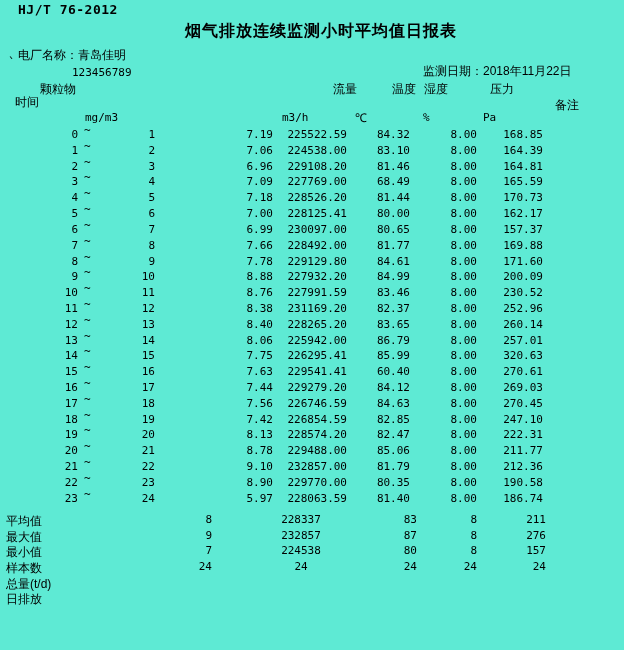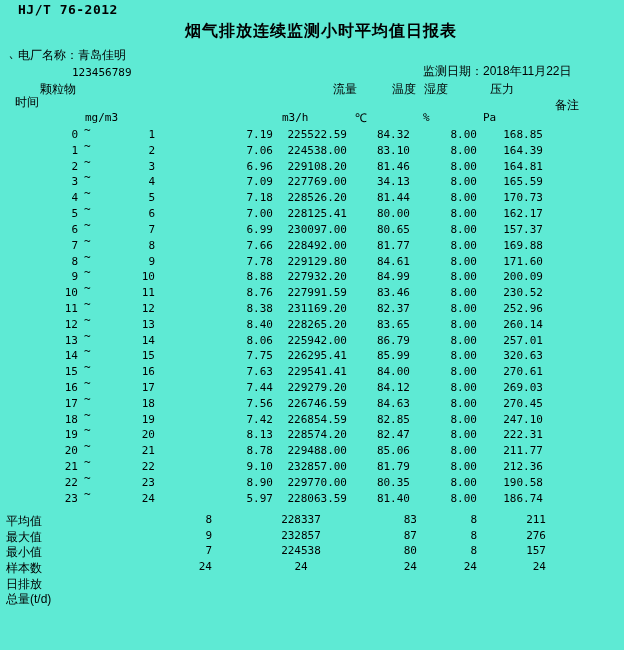--- a/index.html
+++ b/index.html
@@ -120,21 +120,21 @@
     <span class="cell c-hum r num">8.00</span>
     <span class="cell c-press r num">164.81</span>
   </div>
 
   <div class="row">
     <span class="cell c-start r num">3</span>
     <span class="cell c-tilde num">~</span>
     <span class="cell c-end r num">4</span>
     <span class="cell c-pm r num">7.09</span>
     <span class="cell c-flow r num">227769.00</span>
-    <span class="cell c-temp r num">34.13</span>
+    <span class="cell c-temp r num">68.49</span>
     <span class="cell c-hum r num">8.00</span>
     <span class="cell c-press r num">165.59</span>
   </div>
 
   <div class="row">
     <span class="cell c-start r num">4</span>
     <span class="cell c-tilde num">~</span>
     <span class="cell c-end r num">5</span>
     <span class="cell c-pm r num">7.18</span>
     <span class="cell c-flow r num">228526.20</span>
@@ -252,21 +252,21 @@
     <span class="cell c-hum r num">8.00</span>
     <span class="cell c-press r num">320.63</span>
   </div>
 
   <div class="row">
     <span class="cell c-start r num">15</span>
     <span class="cell c-tilde num">~</span>
     <span class="cell c-end r num">16</span>
     <span class="cell c-pm r num">7.63</span>
     <span class="cell c-flow r num">229541.41</span>
-    <span class="cell c-temp r num">84.00</span>
+    <span class="cell c-temp r num">60.40</span>
     <span class="cell c-hum r num">8.00</span>
     <span class="cell c-press r num">270.61</span>
   </div>
 
   <div class="row">
     <span class="cell c-start r num">16</span>
     <span class="cell c-tilde num">~</span>
     <span class="cell c-end r num">17</span>
     <span class="cell c-pm r num">7.44</span>
     <span class="cell c-flow r num">229279.20</span>
@@ -384,32 +384,32 @@
   <div class="srow">
     <span class="cell s-label cjk">样本数</span>
     <span class="cell s-v1 r num">24</span>
     <span class="cell s-flow r num">24</span>
     <span class="cell s-temp r num">24</span>
     <span class="cell s-hum r num">24</span>
     <span class="cell s-press r num">24</span>
   </div>
 
   <div class="srow">
+    <span class="cell s-label cjk">总量(t/d)</span>
+    <span class="cell s-v1 r num"></span>
+    <span class="cell s-flow r num"></span>
+    <span class="cell s-temp r num"></span>
+    <span class="cell s-hum r num"></span>
+    <span class="cell s-press r num"></span>
+  </div>
+
+  <div class="srow">
     <span class="cell s-label cjk">日排放</span>
     <span class="cell s-v1 r num"></span>
     <span class="cell s-flow r num"></span>
     <span class="cell s-temp r num"></span>
     <span class="cell s-hum r num"></span>
     <span class="cell s-press r num"></span>
   </div>
-
-  <div class="srow">
-    <span class="cell s-label cjk">总量(t/d)</span>
-    <span class="cell s-v1 r num"></span>
-    <span class="cell s-flow r num"></span>
-    <span class="cell s-temp r num"></span>
-    <span class="cell s-hum r num"></span>
-    <span class="cell s-press r num"></span>
-  </div>
 </div>
 
 
 </div>
 
 </body></html>

